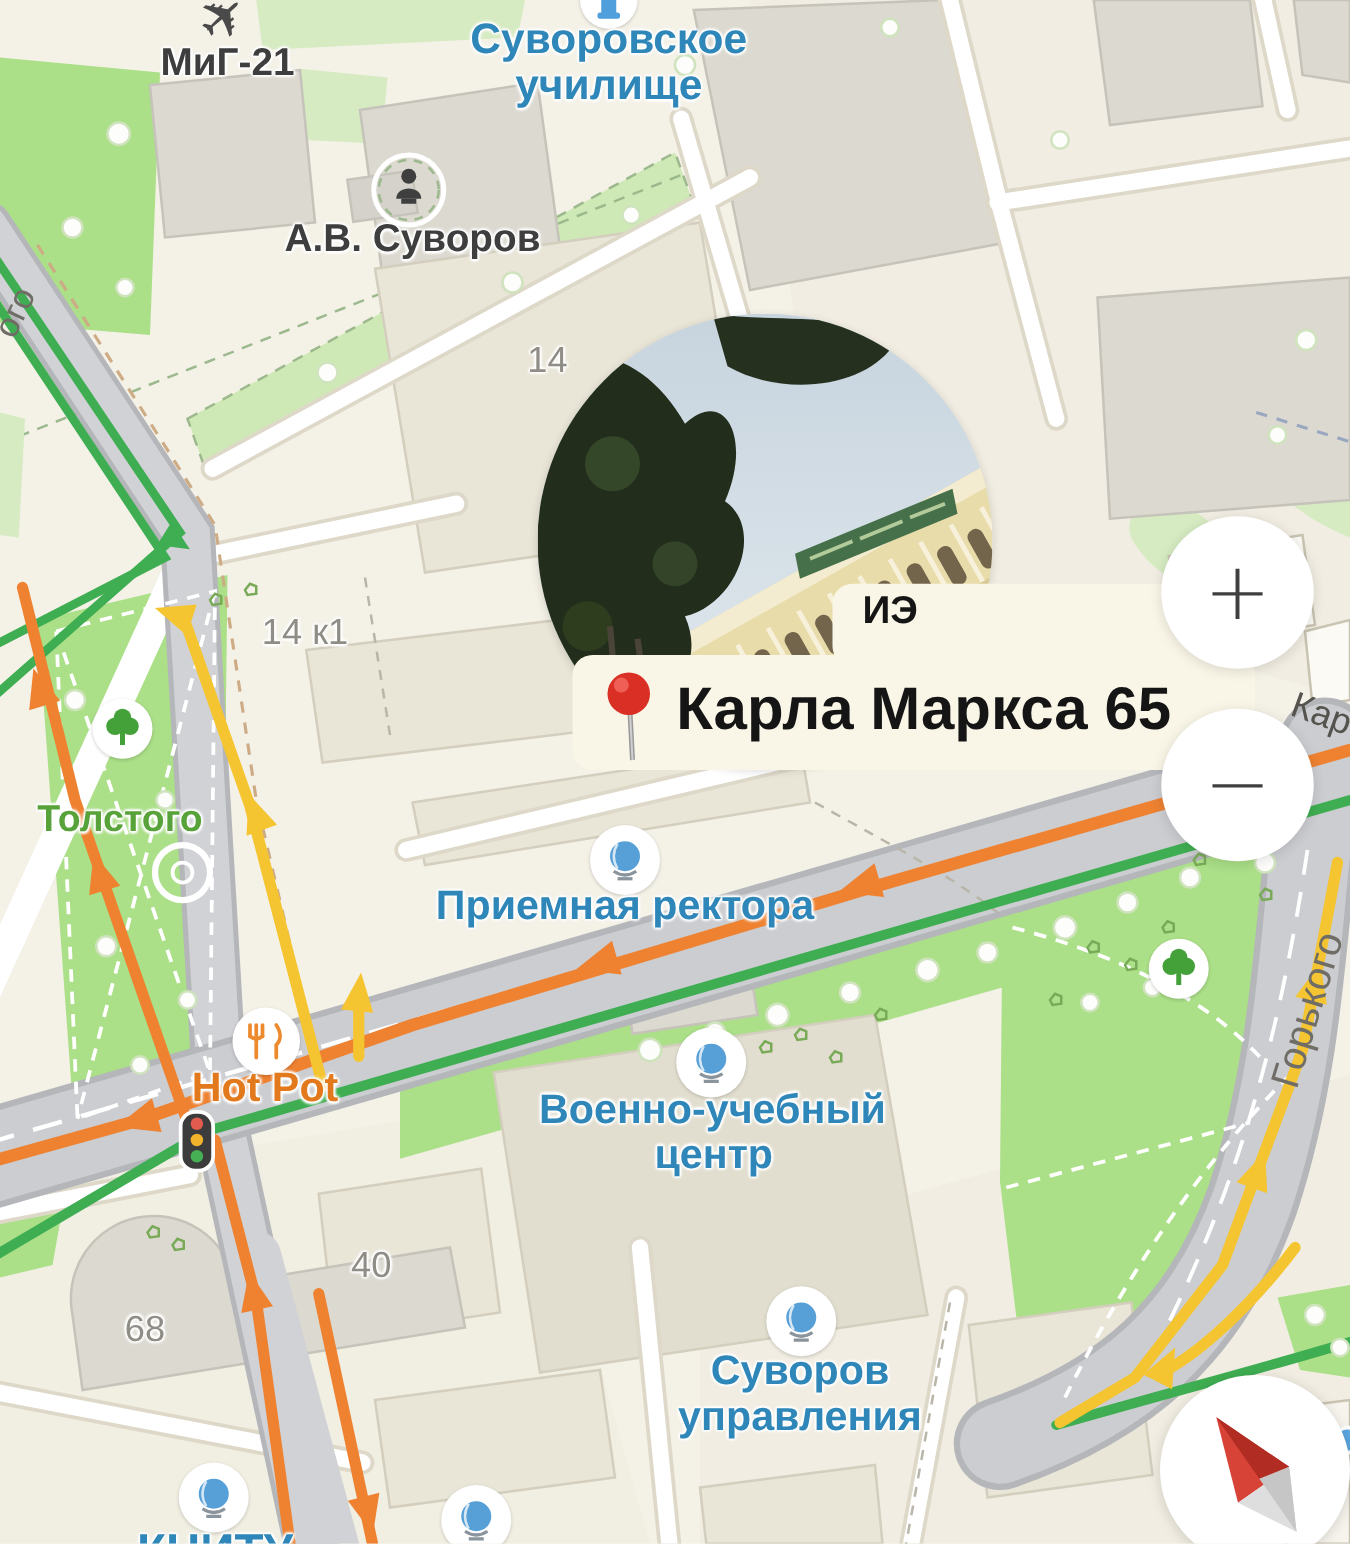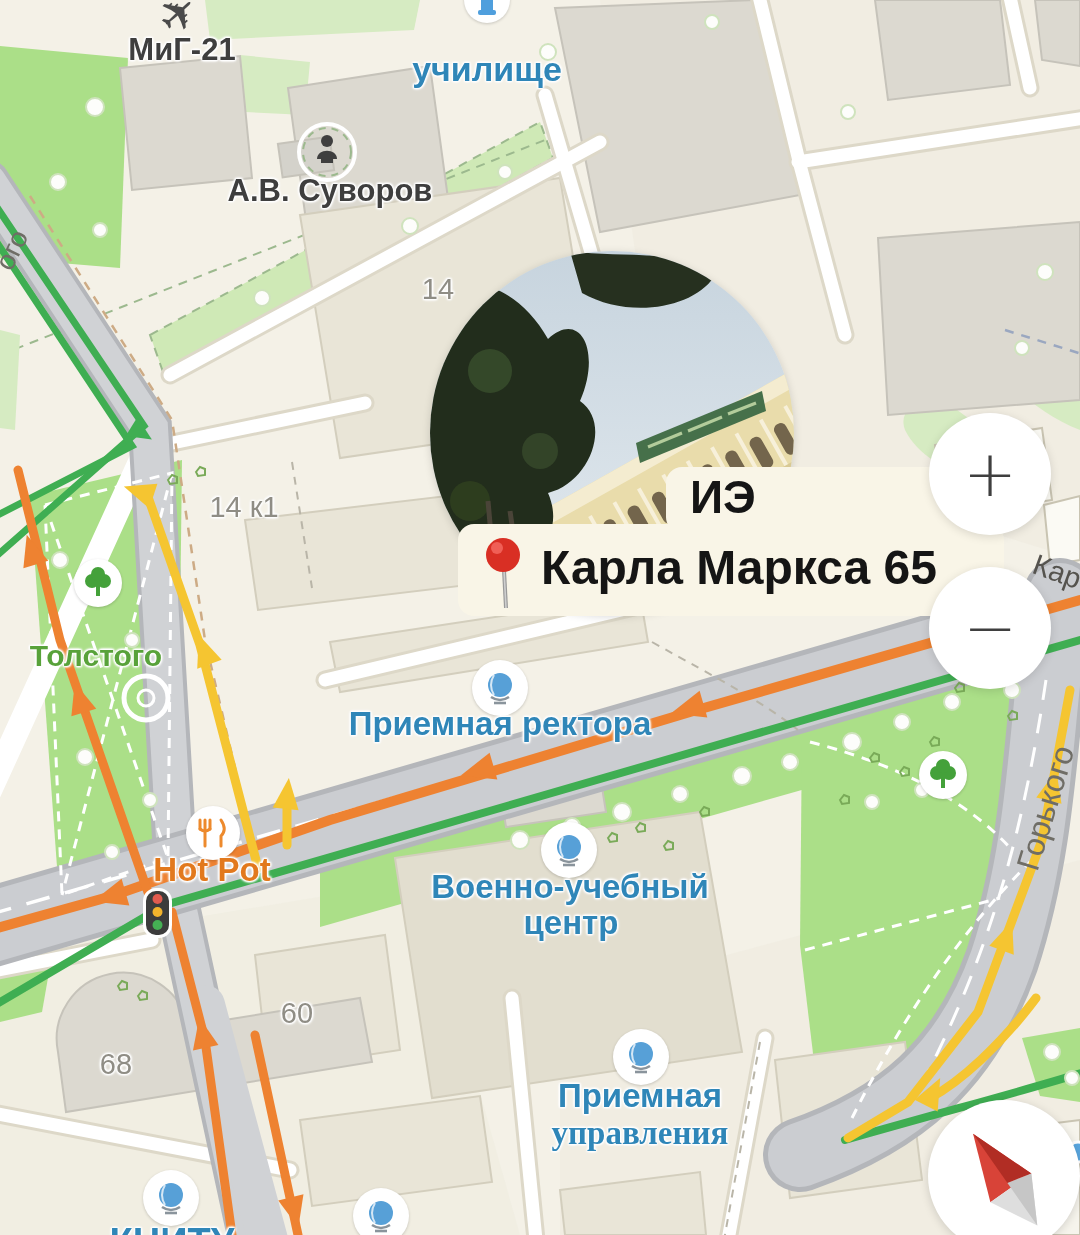--- a/index.html
+++ b/index.html
@@ -26,21 +26,21 @@
   .poi-ic{position:absolute;transform:translate(-50%,-50%);display:flex;align-items:center;justify-content:center;
           background:#fff;border-radius:50%;box-shadow:0 1px 3px rgba(0,0,0,.18);}
   .globe{width:56px;height:56px;}
   
   #photo{position:absolute;left:430px;top:251px;width:364px;height:364px;border-radius:50%;overflow:hidden;
          box-shadow:0 2px 8px rgba(0,0,0,.15);}
   
   .chip{position:absolute;background:var(--label-bg);border-radius:16px;}
   #chip-top{left:666px;top:467px;width:322px;height:66px;}
   #chip-bottom{left:458px;top:524px;width:546px;height:92px;}
-  #place-name{position:absolute;left:690px;top:470px;font-size:46px;font-weight:bold;color:var(--label-text);}
+  #place-name{position:absolute;left:690px;top:470px;font-size:31px;font-weight:bold;color:var(--label-text);}
   #place-address{position:absolute;left:541px;top:540px;font-size:48px;font-weight:bold;color:var(--label-text);}
   #pin{position:absolute;left:482px;top:534px;}
   
   .zoom-btn{position:absolute;width:122px;height:122px;border-radius:50%;background:#fff;
             box-shadow:0 2px 10px rgba(0,0,0,.13);display:flex;align-items:center;justify-content:center;cursor:pointer;}
   #zoom-in{left:929px;top:413px;}
   #zoom-out{left:929px;top:567px;}
   .zoom-glyph{font-size:64px;font-weight:300;color:#3f3f3f;line-height:1;font-family:"DejaVu Sans",sans-serif;}
   #compass{position:absolute;left:928px;top:1100px;width:152px;height:152px;border-radius:50%;background:#fff;
            box-shadow:0 2px 10px rgba(0,0,0,.15);cursor:pointer;}
@@ -347,33 +347,34 @@
 
   <div style="position:absolute;left:143px;top:888px;width:29px;height:50px;background:#3c3c3c;border:3px solid #fff;border-radius:13px;box-sizing:border-box;">
     <svg width="23" height="44" viewBox="0 0 23 44">
         <circle cx="11.5" cy="8" r="5" fill="#e25b4f"></circle>
         <circle cx="11.5" cy="21" r="5" fill="#f2b32c"></circle>
         <circle cx="11.5" cy="34" r="5" fill="#45b054"></circle>
       </svg>
   </div>
 
   <div class="lbl lbl-dark" style="left:182px;top:50px;">МиГ-21</div>
+  <div class="lbl lbl-blue" style="left:487px;top:32px;font-size:34px;">Суворовское</div>
   <div class="lbl lbl-dark" style="left:330px;top:191px;">А.В. Суворов</div>
   <div class="lbl lbl-blue" style="left:487px;top:69px;font-size:34px;">училище</div>
   <div class="lbl lbl-num" style="left:438px;top:289px;">14</div>
   <div class="lbl lbl-num" style="left:244px;top:507px;">14 к1</div>
   <div class="lbl lbl-green" style="left:96px;top:656px;">Толстого</div>
   <div class="lbl lbl-blue" style="left:500px;top:724px;">Приемная ректора</div>
   <div class="lbl lbl-orangetxt" style="left:212px;top:870px;">Hot Pot</div>
   <div class="lbl lbl-blue" style="left:570px;top:887px;">Военно-учебный</div>
   <div class="lbl lbl-blue" style="left:571px;top:923px;">центр</div>
-  <div class="lbl lbl-num" style="left:297px;top:1013px;">60</div>
+  <div class="lbl lbl-num" style="left:297px;top:1013px;">40</div>
   <div class="lbl lbl-num" style="left:116px;top:1064px;">68</div>
-  <div class="lbl lbl-blue" style="left:640px;top:1096px;">Приемная</div>
-  <div class="lbl lbl-blue" style="left:640px;top:1133px;font-family:Liberation Serif, serif;">управления</div>
+  <div class="lbl lbl-blue" style="left:640px;top:1096px;">Суворов</div>
+  <div class="lbl lbl-blue" style="left:640px;top:1133px;">управления</div>
   <div class="lbl lbl-blue" style="left:172px;top:1242px;font-size:38px;">КНИТУ</div>
   <div class="lbl lbl-road" style="left:1046px;top:808px;transform:translate(-50%,-50%) rotate(-73deg);">Горького</div>
   <div class="lbl lbl-road" style="left:1057px;top:572px;font-size:29px;color:#55534e;transform:translate(-50%,-50%) rotate(20deg);">Кар</div>
   <div class="lbl lbl-road" style="left:12px;top:250px;font-size:28px;transform:translate(-50%,-50%) rotate(-64deg);">ого</div>
 
   <div id="photo">
     <svg width="364" height="364" viewBox="0 0 364 364">
       <defs>
         <linearGradient id="sky" x1="0" y1="0" x2="0" y2="1">
           <stop offset="0" stop-color="#c7d4de"></stop>

